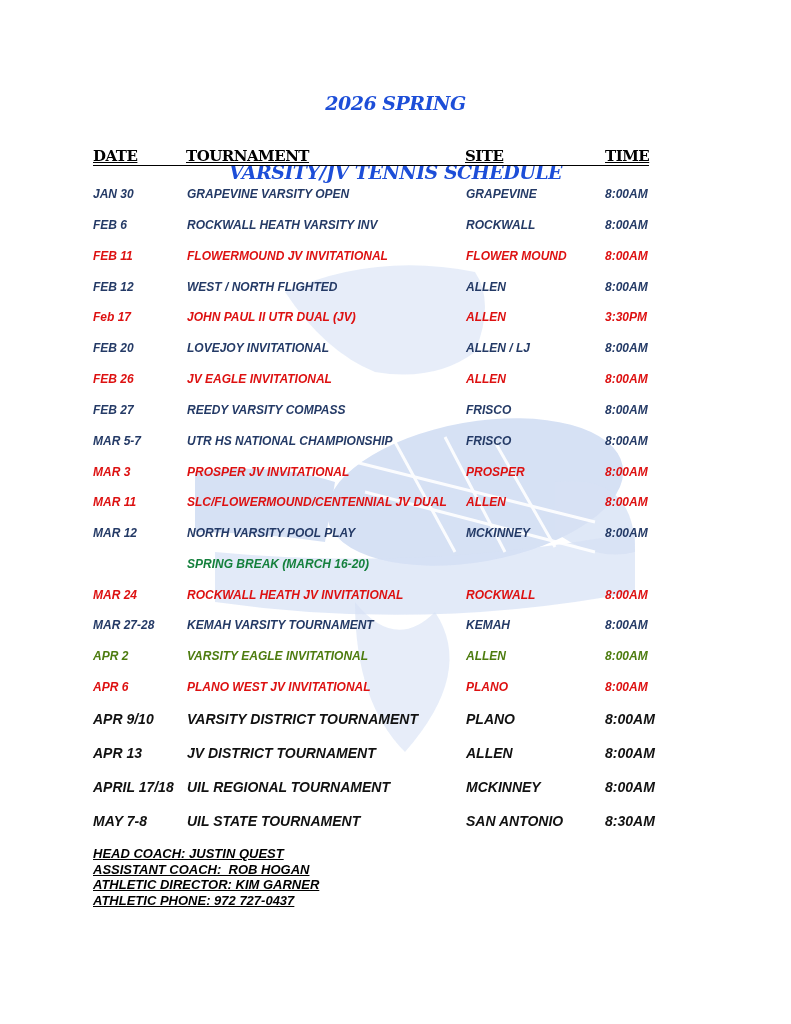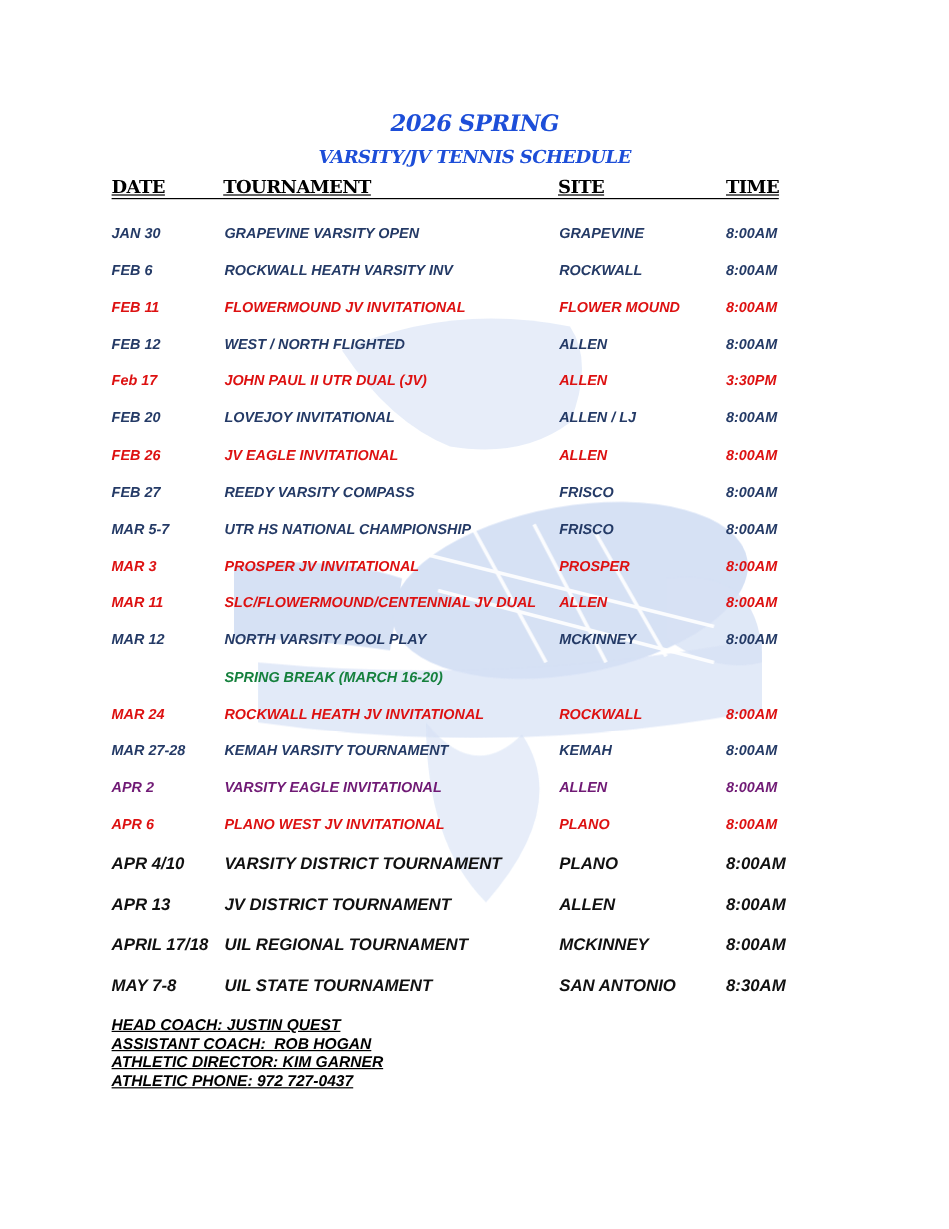--- a/index.html
+++ b/index.html
@@ -1,39 +1,39 @@
 <!DOCTYPE html>
 <html><head>
 <meta charset="utf-8">
 <style>
   html, body { margin: 0; padding: 0; background: #ffffff; }
   body { width: 791px; height: 1024px; position: relative; overflow: hidden; }
   .watermark { position: absolute; left: 175px; top: 232px; width: 470px; height: 560px; }
   .titles { position: absolute; left: 0; top: 90px; width: 791px; text-align: center;
     font-family: "DejaVu Serif", "Liberation Serif", serif; font-style: italic; font-weight: bold; color: #1d4ed8; }
   .title1 { font-size: 19px; line-height: 26px; letter-spacing: -0.5px; }
-  .title2 { font-size: 15px; line-height: 30px; letter-spacing: -0.5px; }
+  .title2 { font-size: 19px; line-height: 30px; letter-spacing: -0.5px; margin-top: 41px; }
   .header { position: absolute; left: 93px; top: 147px; width: 556px; height: 18px;
     border-bottom: 1.5px solid #000; font-family: "DejaVu Serif", "Liberation Serif", serif;
     font-weight: bold; font-size: 15px; color: #000; }
   .header span { position: absolute; top: 0; text-decoration: underline; letter-spacing: -0.5px; }
   .rows { position: absolute; left: 0; top: 0; width: 791px; }
   .row { position: absolute; left: 0; width: 791px; height: 20px;
     font-family: "Liberation Sans", "DejaVu Sans", sans-serif; font-style: italic; font-weight: bold; font-size: 12px; }
   .row.big { font-size: 14px; }
   .row span { position: absolute; top: 0; white-space: nowrap; }
   .c-date { left: 93px; }
   .c-tour { left: 187px; }
   .c-site { left: 466px; }
   .c-time { left: 605px; }
   .navy { color: #243a66; }
   .red { color: #dd1111; }
   .blue { color: #15803d; }
   .black { color: #111111; }
-  .steel { color: #701a75; }
+  .steel { color: #4d7c0f; }
   .footer { position: absolute; left: 93px; top: 846px; font-family: Liberation Sans, sans-serif;
     font-style: italic; font-weight: bold; font-size: 13px; line-height: 15.5px; color: #000; }
   .footer div { text-decoration: underline; white-space: pre; }
 </style>
 </head>
 <body>
 
 <svg class="watermark" viewBox="0 0 470 560">
   <g fill="#cfdcf3" stroke="none" opacity="0.85">
     <path d="M20 240 Q 100 230 160 250 L 150 310 Q 80 300 20 300 Z"></path>
@@ -161,21 +161,21 @@
       <span class="c-site">ALLEN</span>
       <span class="c-time">8:00AM</span>
     </div>
     <div class="row red" style="top: 680px;">
       <span class="c-date">APR 6</span>
       <span class="c-tour">PLANO WEST JV INVITATIONAL</span>
       <span class="c-site">PLANO</span>
       <span class="c-time">8:00AM</span>
     </div>
     <div class="row black big" style="top: 711px;">
-      <span class="c-date">APR 4/10</span>
+      <span class="c-date">APR 9/10</span>
       <span class="c-tour">VARSITY DISTRICT TOURNAMENT</span>
       <span class="c-site">PLANO</span>
       <span class="c-time">8:00AM</span>
     </div>
     <div class="row black big" style="top: 745px;">
       <span class="c-date">APR 13</span>
       <span class="c-tour">JV DISTRICT TOURNAMENT</span>
       <span class="c-site">ALLEN</span>
       <span class="c-time">8:00AM</span>
     </div>

